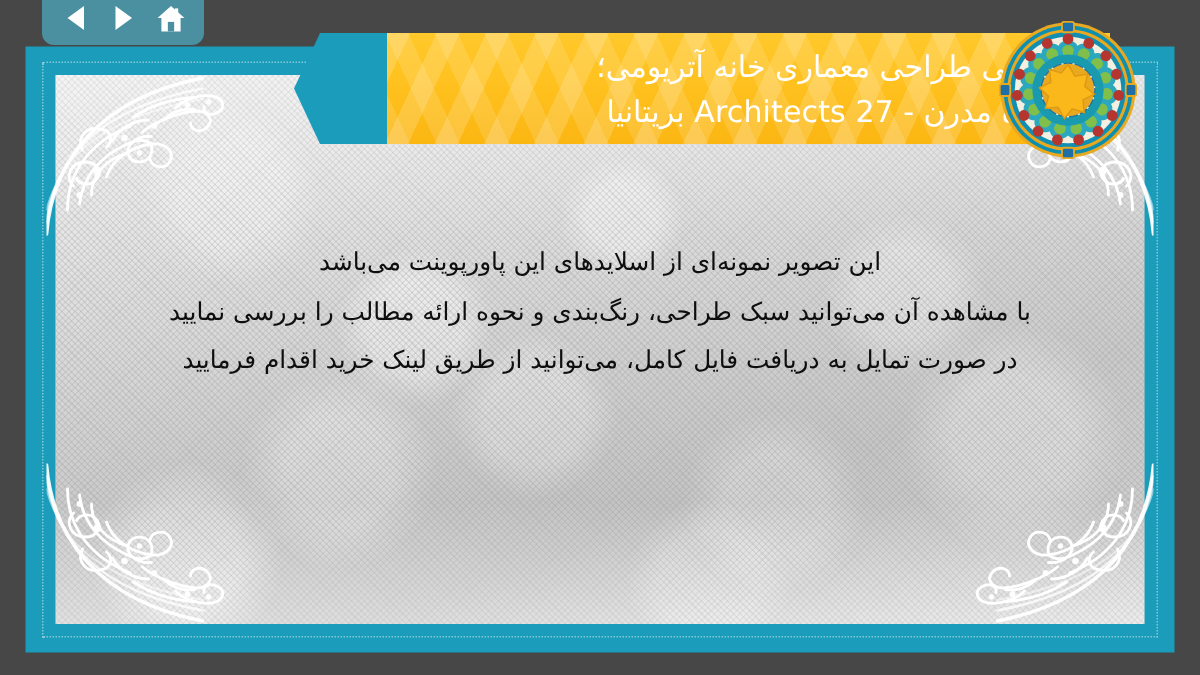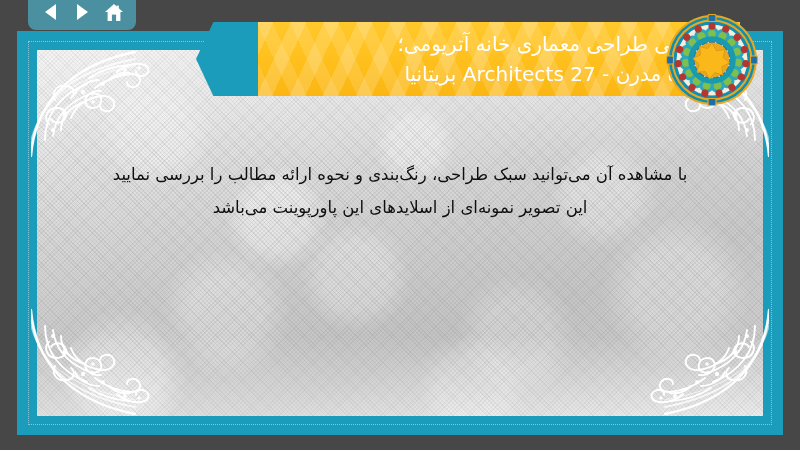--- a/index.html
+++ b/index.html
@@ -317,22 +317,23 @@
           <circle cx="72" cy="40" r="2"></circle>
           <circle cx="94" cy="26" r="2"></circle>
           <circle cx="22" cy="86" r="2"></circle>
           <circle cx="62" cy="58" r="1.8"></circle>
           <circle cx="108" cy="24" r="1.8"></circle>
         </g>
       </svg>
     </div>
 
     <div id="body-text">
+      <div class="bline">این تصویر نمونه‌ای از اسلایدهای این پاورپوینت می‌باشد</div>
       <div class="bline">با مشاهده آن می‌توانید سبک طراحی، رنگ‌بندی و نحوه ارائه مطالب را بررسی نمایید</div>
-      <div class="bline">این تصویر نمونه‌ای از اسلایدهای این پاورپوینت می‌باشد</div>
+      <div class="bline">در صورت تمایل به دریافت فایل کامل، می‌توانید از طریق لینک خرید اقدام فرمایید</div>
     </div>
 
   </div>
 
   <div id="titlewrap">
     <div id="title-chevron"></div>
     <div id="title-banner">
       <div class="tline">بررسی طراحی معماری خانه آتریومی؛</div>
       <div class="tline">پروژه مدرن - 27 Architects بریتانیا</div>
     </div>

